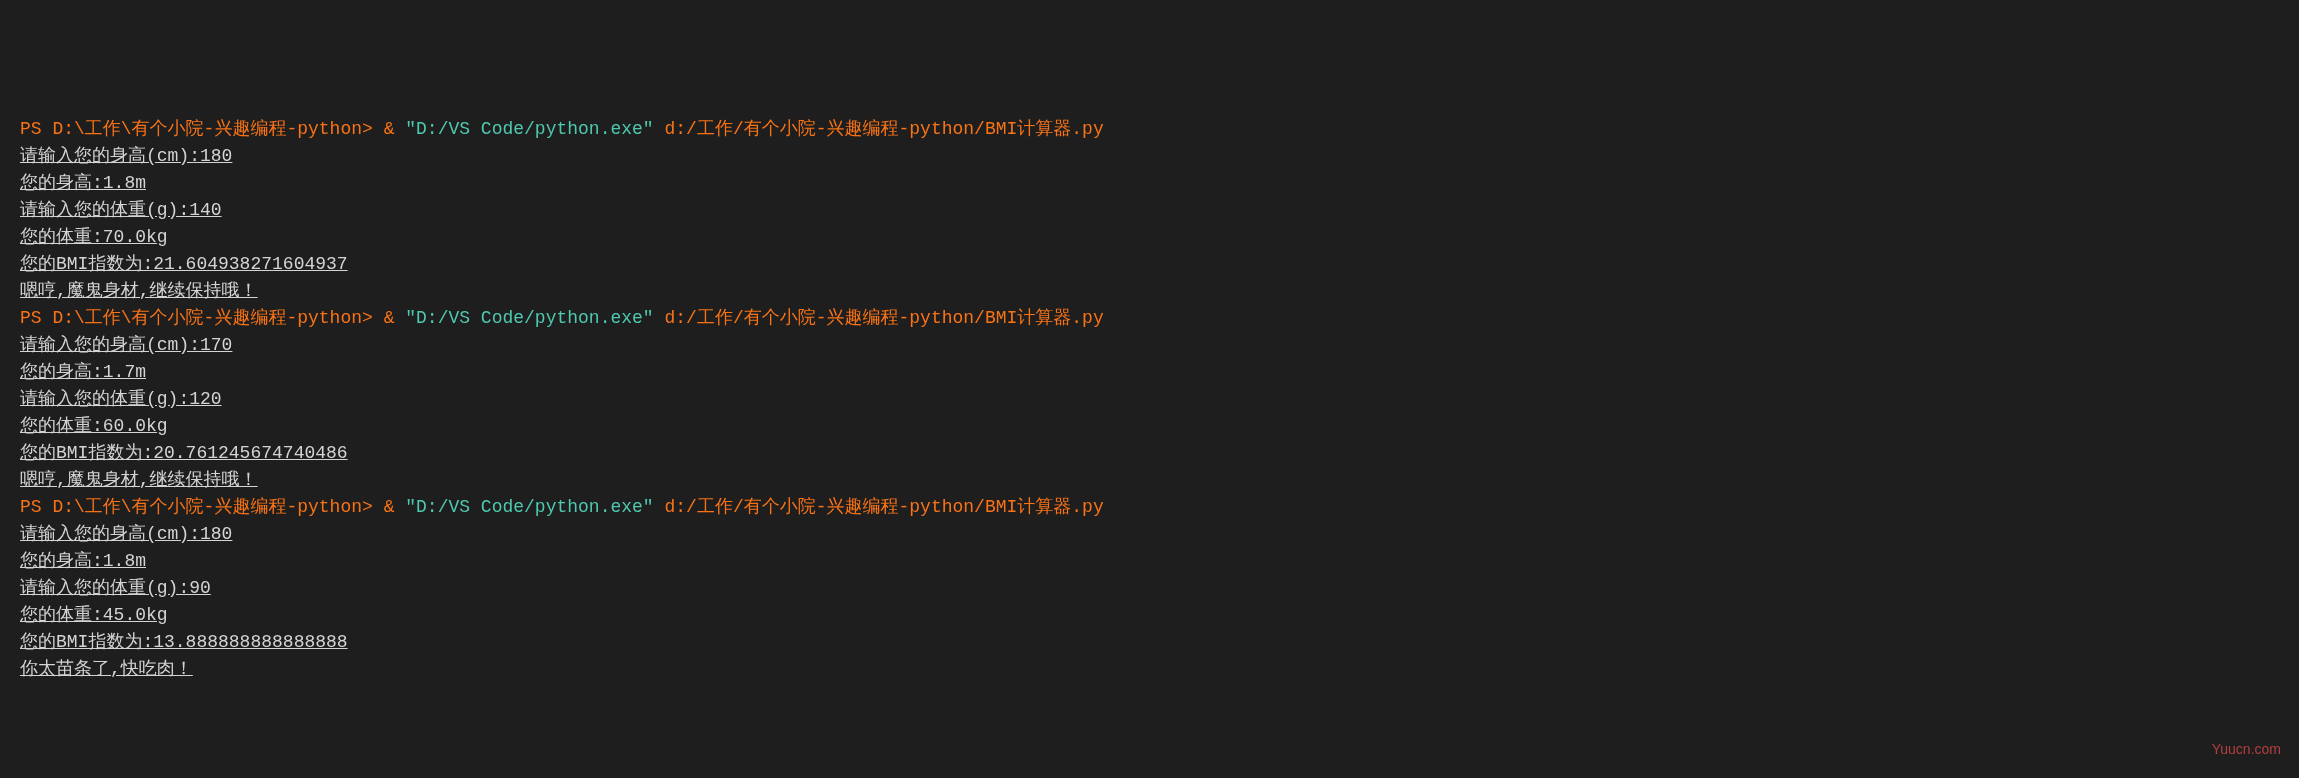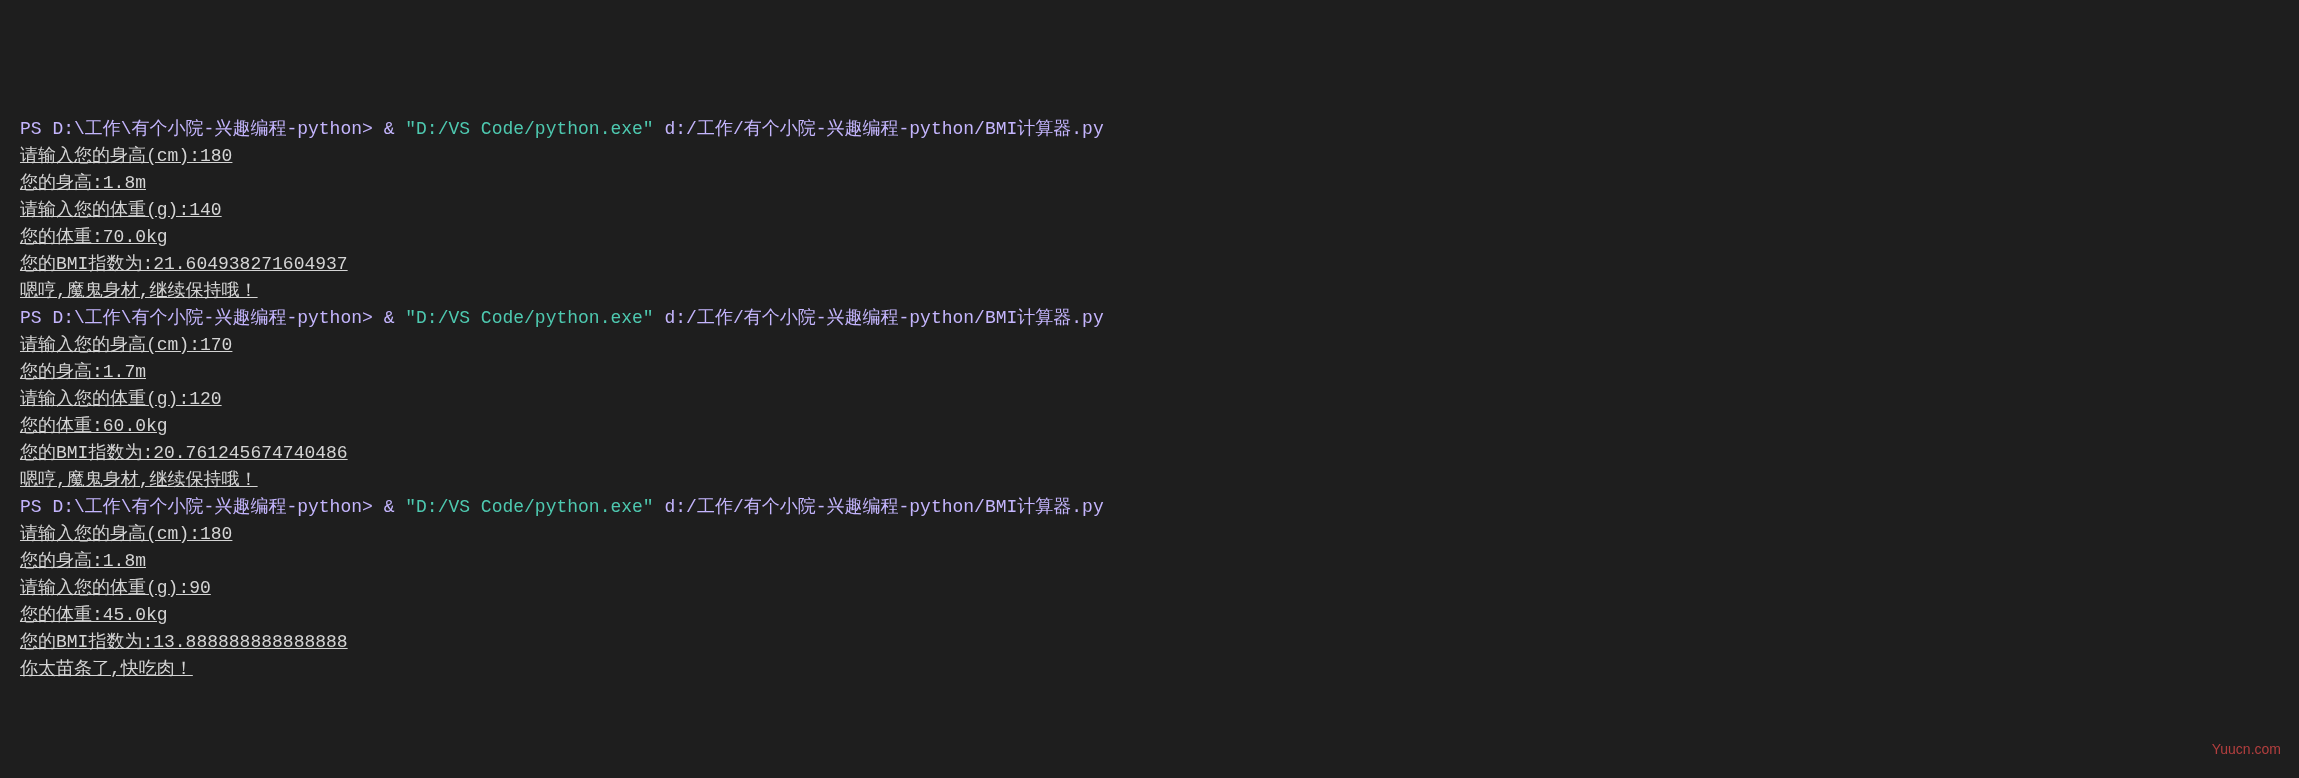--- a/index.html
+++ b/index.html
@@ -18,21 +18,21 @@
       overflow-x: auto;
       width: 2299px;
       height: 778px;
       position: relative;
     }
     .line {
       display: block;
       white-space: nowrap;
     }
     .ps-prompt {
-      color: #c4b5fd;
+      color: #f97316;
     }
     .path-highlight {
       color: #4ec9b0;
     }
     .output-text {
       color: #d4d4d4;
       text-decoration: underline;
     }
     .watermark {
       position: absolute;

